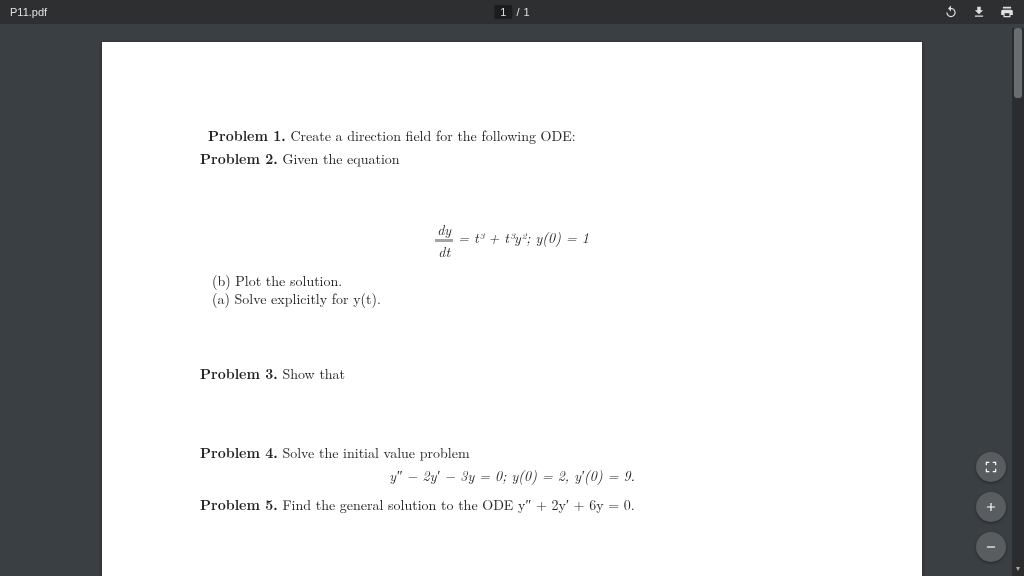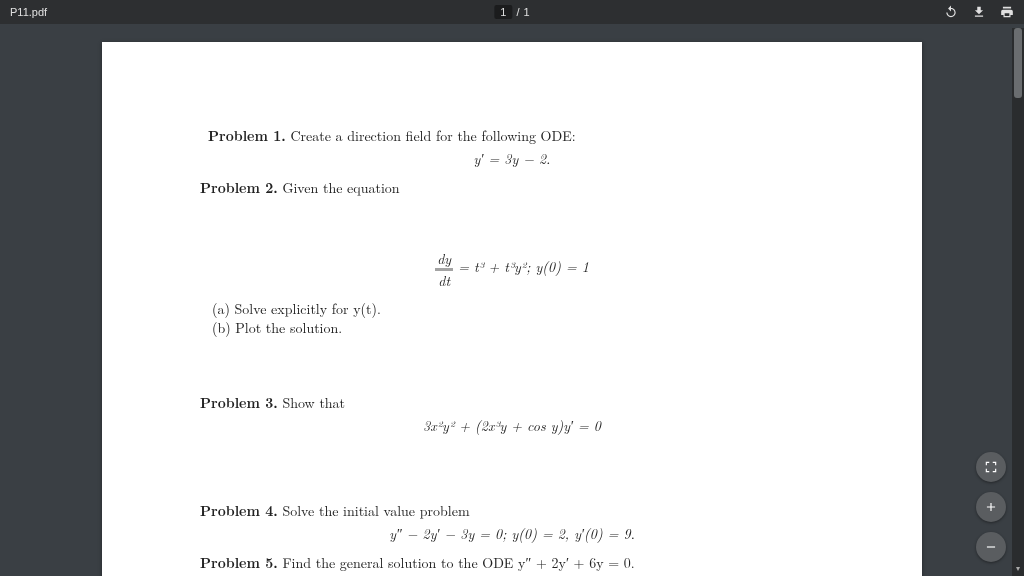--- a/index.html
+++ b/index.html
@@ -67,39 +67,37 @@
     </span>
   </span>
 </div>
 
 <div class="viewport">
   <div class="page">
 
     <p class="prob">
       <b>Problem 1.</b><span> Create a direction field for the following ODE:</span>
     </p>
-    <div class="eq"><span>y′ = 3y − 2.</span></div>
 
     <p class="prob" style="margin-left:8px">
       <b>Problem 2.</b><span> Given the equation</span>
     </p>
 
     <div class="gap-m"></div>
     <div class="eq">
       <span class="frac"><span class="n">dy</span><span class="d">dt</span></span><span> = t³ + t³y²; y(0) = 1</span>
     </div>
+    <div class="sub">(b) Plot the solution.</div>
     <div class="sub">(a) Solve explicitly for y(t).</div>
-    <div class="sub">(b) Plot the solution.</div>
 
     <div class="gap-l"></div>
 
     <p class="prob" style="margin-left:8px">
       <b>Problem 3.</b><span> Show that</span>
     </p>
-    <div class="eq"><span>3x²y² + (2x³y + cos y)y′ = 0</span></div>
 
     <div class="gap-l"></div>
 
     <p class="prob" style="margin-left:8px">
       <b>Problem 4.</b><span> Solve the initial value problem</span>
     </p>
     <div class="eq"><span>y″ − 2y′ − 3y = 0; y(0) = 2, y′(0) = 9.</span></div>
 
     <p class="prob" style="margin-left:8px">
       <b>Problem 5.</b><span> Find the general solution to the ODE y″ + 2y′ + 6y = 0.</span>

